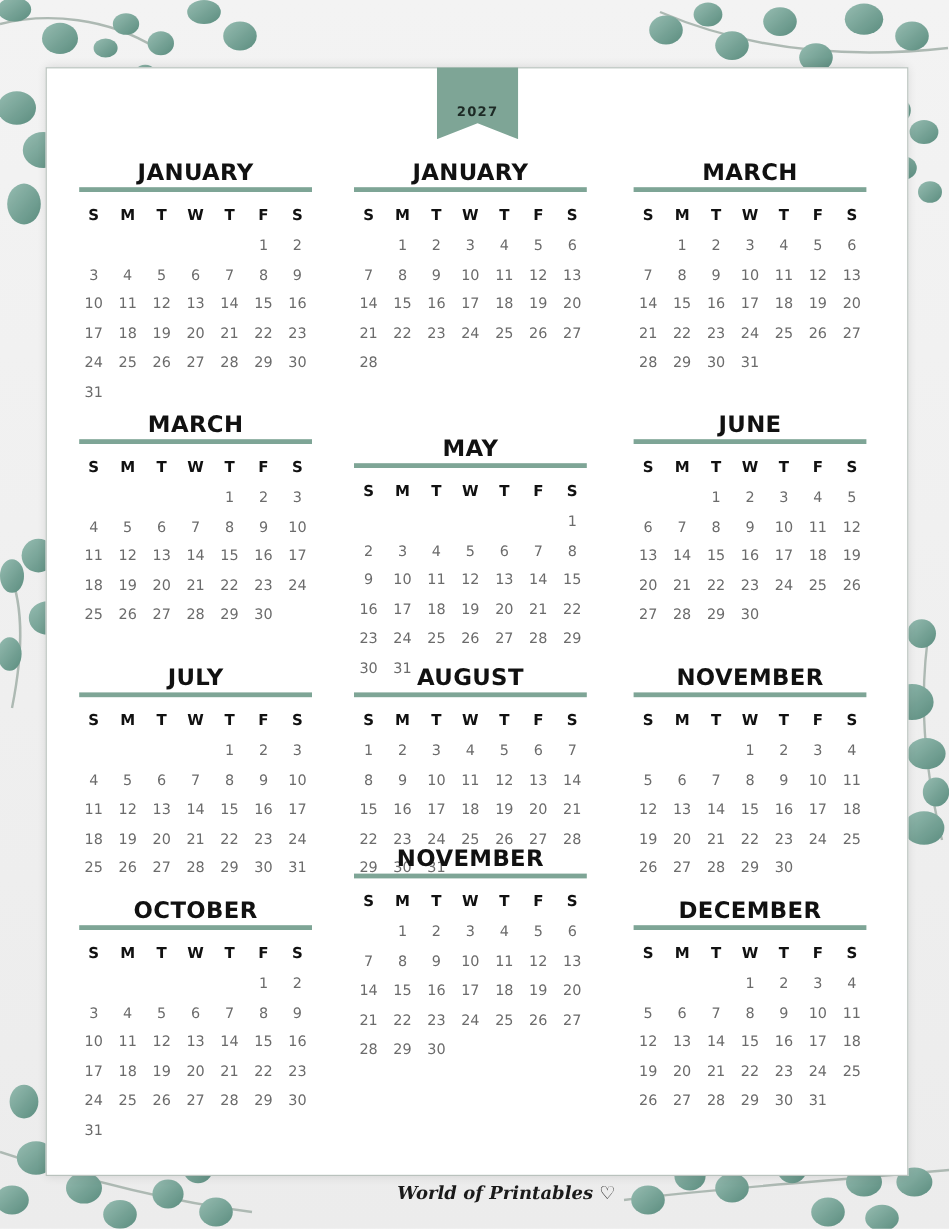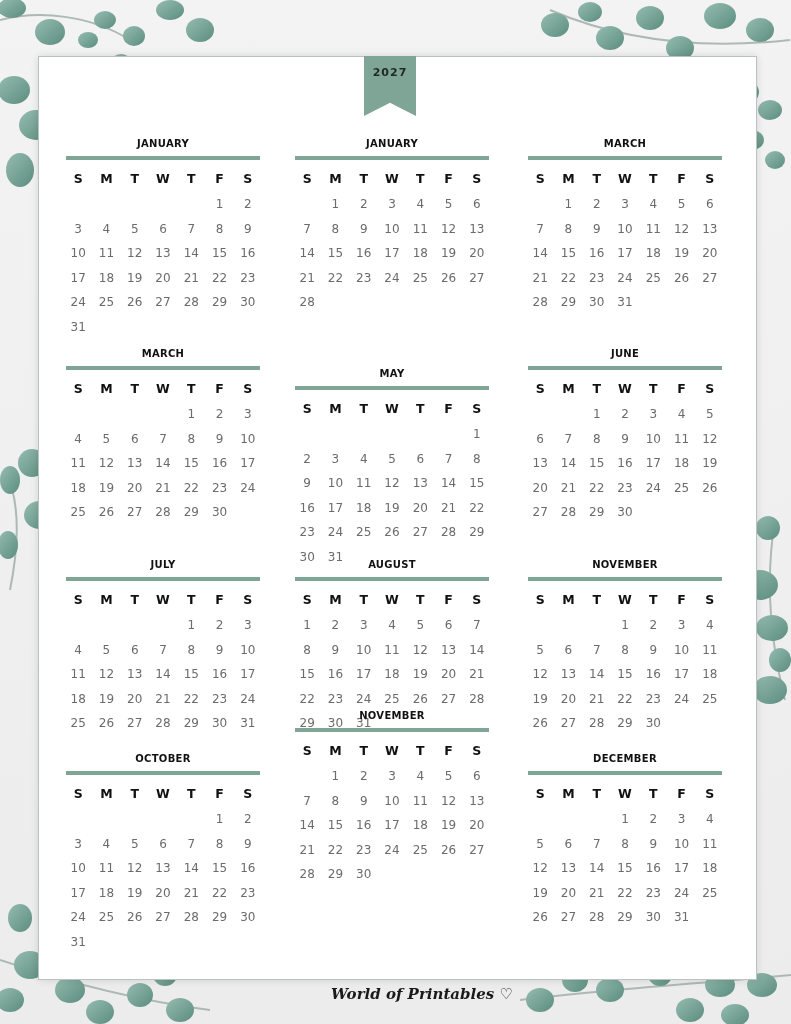--- a/index.html
+++ b/index.html
@@ -7,31 +7,31 @@
     width: 791px; height: 1024px; overflow: hidden; position: relative;
     background: linear-gradient(180deg, #f3f3f3 0%, #ececec 100%);
     font-family: "DejaVu Sans", sans-serif;
   }
   .page {
     position: absolute; left: 38px; top: 56px; width: 717px; height: 922px;
     background: #ffffff; border: 1px solid #b9c2bd;
     box-shadow: 0 0 8px rgba(0,0,0,0.12);
   }
   .ribbon {
-    position: absolute; left: 364px; top: 56px; width: 52px; height: 60px;
+    position: absolute; left: 364px; top: 56px; width: 68px; height: 60px;
     background: #7ea596;
     clip-path: polygon(0 0, 100% 0, 100% 100%, 50% 78%, 0 100%);
-    display: flex; justify-content: center; padding-top: 10px; box-sizing: border-box; text-align: center;
+    display: flex; justify-content: center; padding-top: 31px; box-sizing: border-box; text-align: center;
   }
   .ribbon span { font-size: 11px; font-weight: bold; letter-spacing: 1px; color: #1d2a25; }
   .month {
     position: absolute; width: 194px;
   }
   .month-title {
-    text-align: center; font-size: 10px; font-weight: bold; color: #111;
+    text-align: center; font-size: 19px; font-weight: bold; color: #111;
     height: 20px; line-height: 20px; letter-spacing: 0.3px;
   }
   .month-bar { height: 4px; background: #7ea596; margin-top: 2px; }
   .grid {
     display: grid; grid-template-columns: repeat(7, 1fr);
     margin-top: 6px; margin-left: -2px; margin-right: -2px;
   }
   .dow {
     text-align: center; font-size: 12.5px; font-weight: bold; color: #111;
     height: 26px; line-height: 26px;

